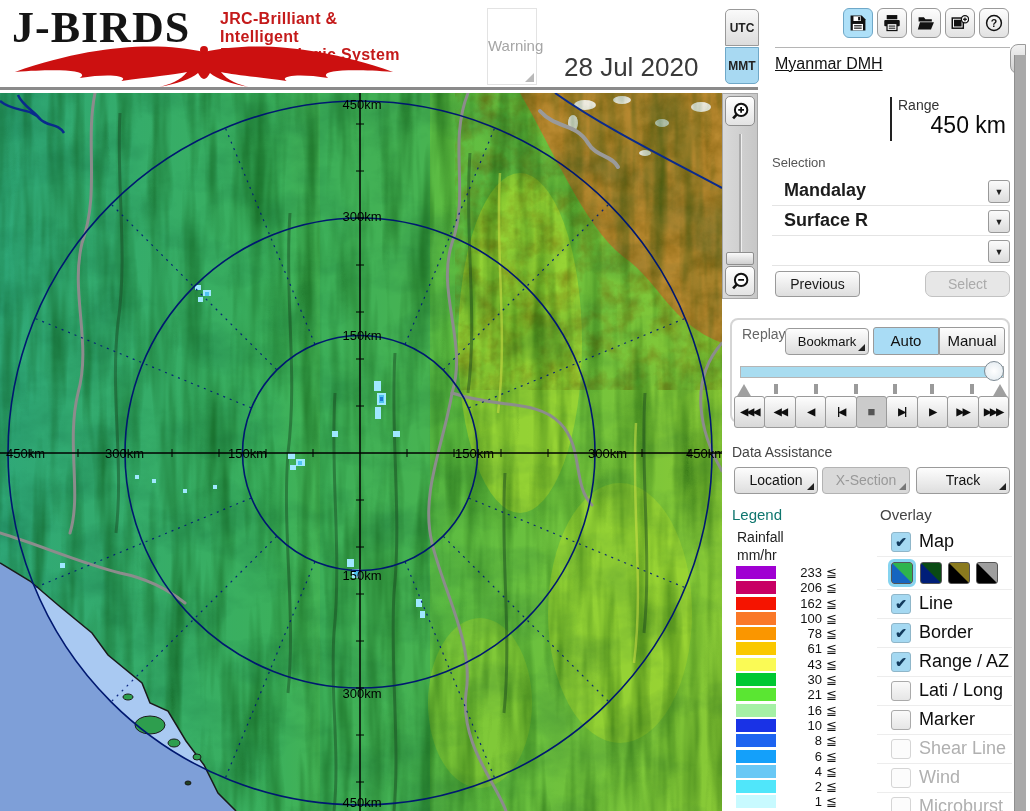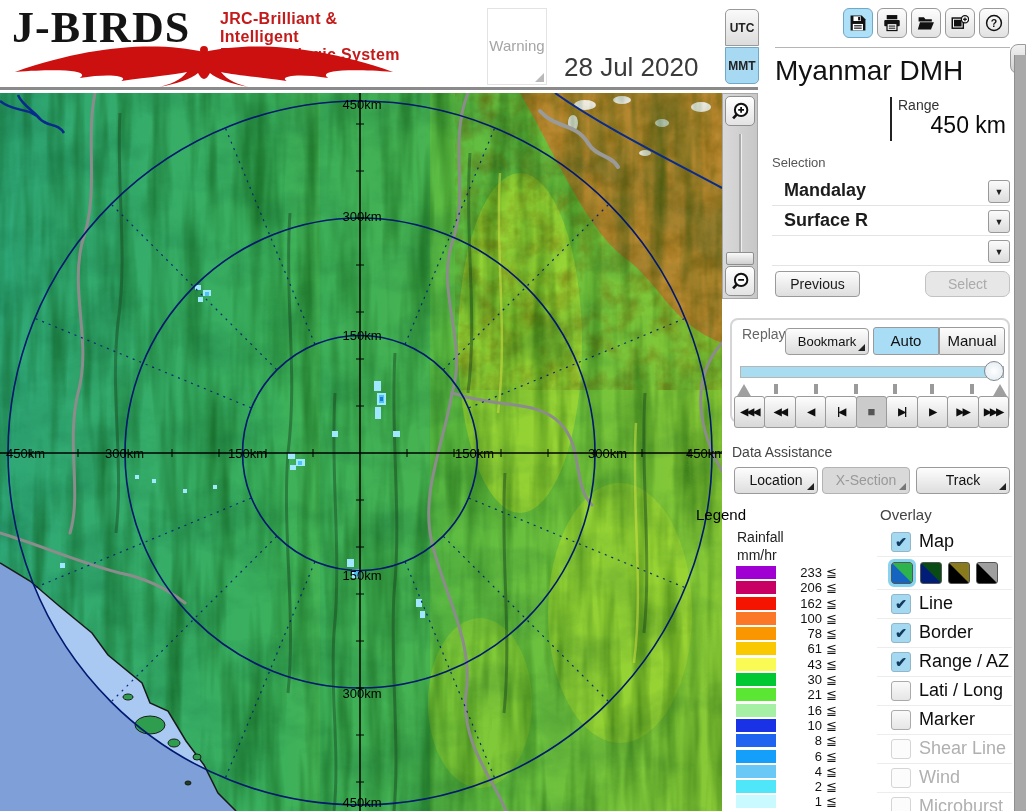--- a/index.html
+++ b/index.html
@@ -9,21 +9,21 @@
 
   
   .topbar { position:absolute; left:0; top:0; width:758px; height:90px; background:#fff;
     border-bottom:3px solid #8a8a8a; z-index:5; }
   .logo { position:absolute; left:10px; top:2px; width:392px; height:86px; }
   .logo-title { position:absolute; left:2px; top:0; font-family:"Liberation Serif", serif;
     font-weight:bold; font-size:44px; letter-spacing:1px; color:#141414; }
   .logo-sub { position:absolute; left:210px; top:8px; color:#c41a1a; font-weight:bold;
     font-size:16px; line-height:1.12; letter-spacing:0.3px; }
   .eagle { position:absolute; left:0; top:40px; width:388px; height:46px; }
-  .warnbox { position:absolute; left:487px; top:8px; width:60px; height:77px; background:#fff;
+  .warnbox { position:absolute; left:487px; top:8px; width:50px; height:77px; background:#fff;
     border:1px solid #e3e3e3; }
   .warnbox span.wtext { position:absolute; left:0; right:0; top:28px; text-align:center;
     color:#a5a5a5; font-size:15px; }
   .grip { position:absolute; right:2px; bottom:2px; width:0; height:0;
     border-left:9px solid transparent; border-bottom:9px solid #b9b9b9; }
   .clock-time { position:absolute; left:566px; top:4px; font-size:40px; color:#2d2d2d;
     letter-spacing:1px; }
   .clock-date { position:absolute; left:564px; top:52px; font-size:26px; color:#3a3a3a; }
   .tzbtn { position:absolute; left:725px; width:34px; height:37px; text-align:center;
     line-height:36px; font-size:12px; font-weight:bold; color:#222;
@@ -39,21 +39,21 @@
     background:linear-gradient(#f2f2f2,#cfcfcf); border:1px solid #9a9a9a;
     border-radius:8px 0 0 8px; }
   .collapse-tab i { position:absolute; left:4px; top:10px; width:0; height:0;
     border-top:5px solid transparent; border-bottom:5px solid transparent;
     border-right:6px solid #555; }
   .tbtn { position:absolute; top:8px; width:30px; height:30px; border:1px solid #9a9a9a;
     border-radius:6px; background:linear-gradient(#fdfdfd,#e2e2e2);
     display:flex; align-items:center; justify-content:center; }
   .tbtn.active { background:#aee0f8; border-color:#6fa8c8; }
   .hsep { position:absolute; left:775px; top:47px; width:235px; height:1px; background:#b5b5b5; }
-  .sitename { position:absolute; left:775px; top:55px; font-size:28px; color:#111; }
+  .sitename { position:absolute; left:775px; top:55px; font-size:16px; color:#111;text-decoration:underline; }
   .rangebox { position:absolute; left:775px; top:95px; width:235px; height:48px; background:#fff; }
   .rangebox .vline { position:absolute; left:115px; top:2px; width:2px; height:44px; background:#222; }
   .range-label { position:absolute; left:123px; top:2px; font-size:14px; color:#333; }
   .range-value { position:absolute; right:4px; top:17px; font-size:23px; color:#0a0a0a; }
   .sel-label { position:absolute; left:772px; top:155px; font-size:13px; color:#555; }
   .dd-row { position:absolute; left:772px; width:238px; height:29px; border-bottom:1px solid #e4e4e4; }
   .dd-text { position:absolute; left:12px; top:3px; font-size:18px; font-weight:bold; color:#1c1c1c; }
   .dd-btn { position:absolute; right:0; top:3px; width:22px; height:23px; border:1px solid #999;
     border-radius:3px; background:linear-gradient(#fbfbfb,#dcdcdc); font-size:9px; color:#222;
     text-align:center; line-height:22px; }
@@ -90,21 +90,21 @@
   .dabtn { position:absolute; top:467px; height:27px; border:1px solid #9a9a9a; border-radius:4px;
     background:linear-gradient(#fdfdfd,#dedede); font-size:14px; color:#111; text-align:center;
     line-height:25px; }
   .dabtn .corner { position:absolute; right:3px; bottom:3px; width:0; height:0;
     border-left:7px solid transparent; border-bottom:7px solid #222; }
   .dabtn.disabled { background:#d9d9d9; color:#999; border-color:#b3b3b3; }
   .dabtn.disabled .corner { border-bottom-color:#777; }
   .bookmark .corner, .warn-corner { position:absolute; right:3px; bottom:3px; width:0; height:0;
     border-left:7px solid transparent; border-bottom:7px solid #222; }
 
-  .legend-label { position:absolute; left:696px; top:506px; font-size:15px; color:#000000; }
+  .legend-label { position:absolute; left:732px; top:506px; font-size:15px; color:#0f766e; }
   .overlay-label { position:absolute; left:880px; top:506px; font-size:15px; color:#444; }
   .lg-title { position:absolute; left:737px; font-size:14px; color:#222; }
   .lg-col { position:absolute; left:736px; top:566px; }
   .lg-row { position:relative; height:13px; margin-bottom:2.3px; width:100px; }
   .lg-row .sw { position:absolute; left:0; top:0; width:40px; height:13px; }
   .lg-row .lv { position:absolute; left:44px; top:0; width:42px; text-align:right;
     font-size:13px; color:#111; line-height:13px; }
   .lg-row .le { position:absolute; left:90px; top:0; font-size:13px; color:#111; line-height:13px; }
 
   .ov-col { position:absolute; left:877px; top:528px; width:135px; }

